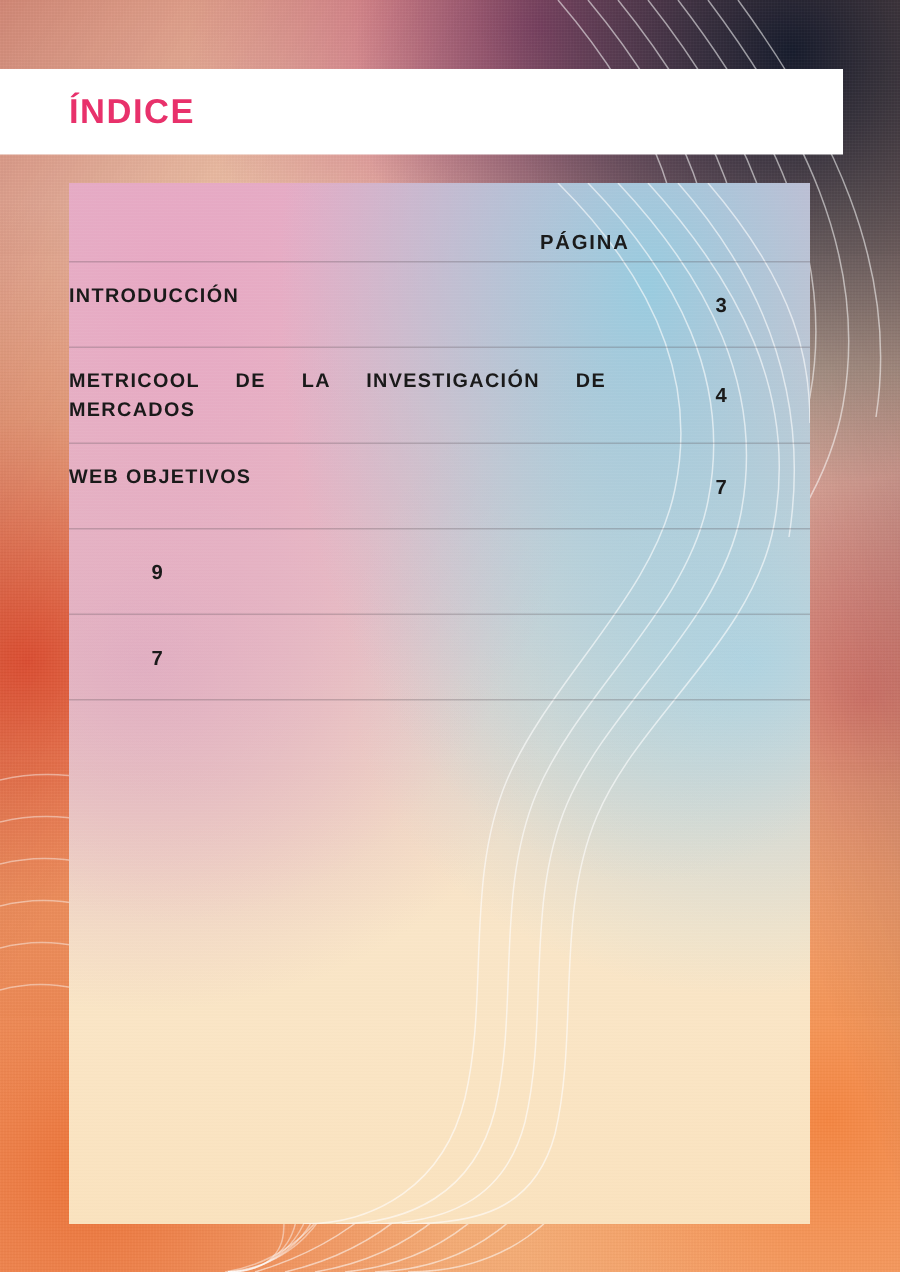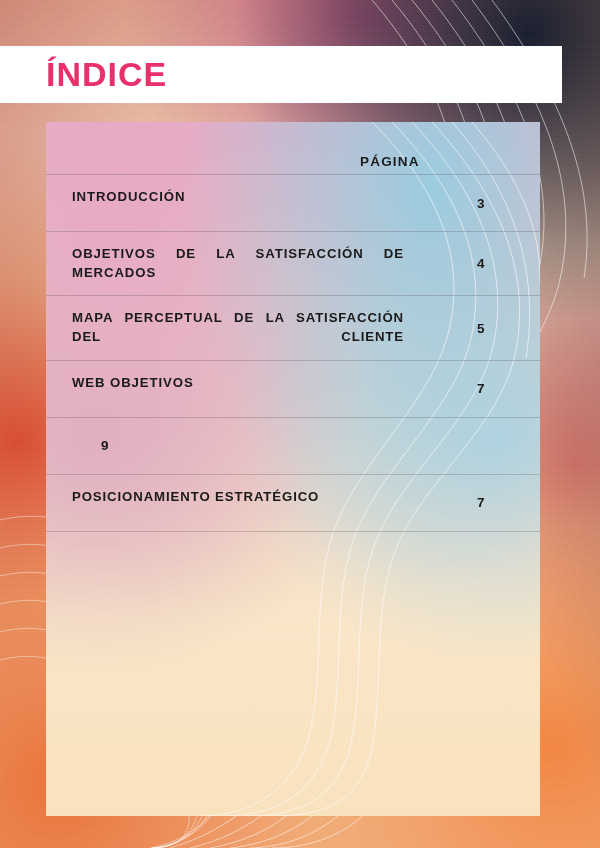--- a/index.html
+++ b/index.html
@@ -63,21 +63,21 @@
     top: 46px;
     width: 562px;
     height: 57px;
     background: #ffffff;
     display: flex;
     align-items: center;
   }
   .title-text {
     margin-left: 46px;
     color: #e8316b;
-    font-size: 34px;
+    font-size: 23px;
     font-weight: bold;
     letter-spacing: 1px;
   }
 
   
   .card {
     position: absolute;
     left: 46px;
     top: 122px;
     width: 494px;
@@ -133,21 +133,20 @@
     position: relative;
     display: flex;
     align-items: flex-start;
     border-bottom: 1px solid rgba(90,80,85,0.28);
     padding: 13px 0 13px 0;
     min-height: 30px;
   }
   .toc-row:first-child { border-top: 1px solid rgba(90,80,85,0.28); }
   .toc-title {
     flex: 1;
-    padding-left: 26px;
     padding-right: 18px;
     color: #1a1a1a;
     font-size: 13.2px;
     font-weight: bold;
     letter-spacing: 0.9px;
     line-height: 1.42;
     text-align: justify;
     text-align-last: justify;
     max-width: 360px;
   }
@@ -215,40 +214,35 @@
       <div class="page-label">PÁGINA</div>
 
       <div class="toc">
 
         <div class="toc-row">
           <div class="toc-title single">INTRODUCCIÓN</div>
           <div class="toc-num">3</div>
         </div>
 
         <div class="toc-row">
-          <div class="toc-title">OBJETIVOS DE LA SATISFACCIÓN DE MERCADOS</div>
+          <div class="toc-title">METRICOOL DE LA INVESTIGACIÓN DE MERCADOS</div>
           <div class="toc-num">4</div>
         </div>
 
-        <div class="toc-row">
-          <div class="toc-title">MAPA PERCEPTUAL DE LA SATISFACCIÓN DEL CLIENTE</div>
-          <div class="toc-num">5</div>
-        </div>
 
         <div class="toc-row">
           <div class="toc-title single">WEB OBJETIVOS</div>
           <div class="toc-num">7</div>
         </div>
 
         <div class="toc-row">
           <div class="toc-num">9</div>
         </div>
 
         <div class="toc-row">
-          <div class="toc-title single">POSICIONAMIENTO ESTRATÉGICO</div>
           <div class="toc-num">7</div>
         </div>
 
       </div>
     </div>
   </div>
 
 </div>
 
 </body></html>

